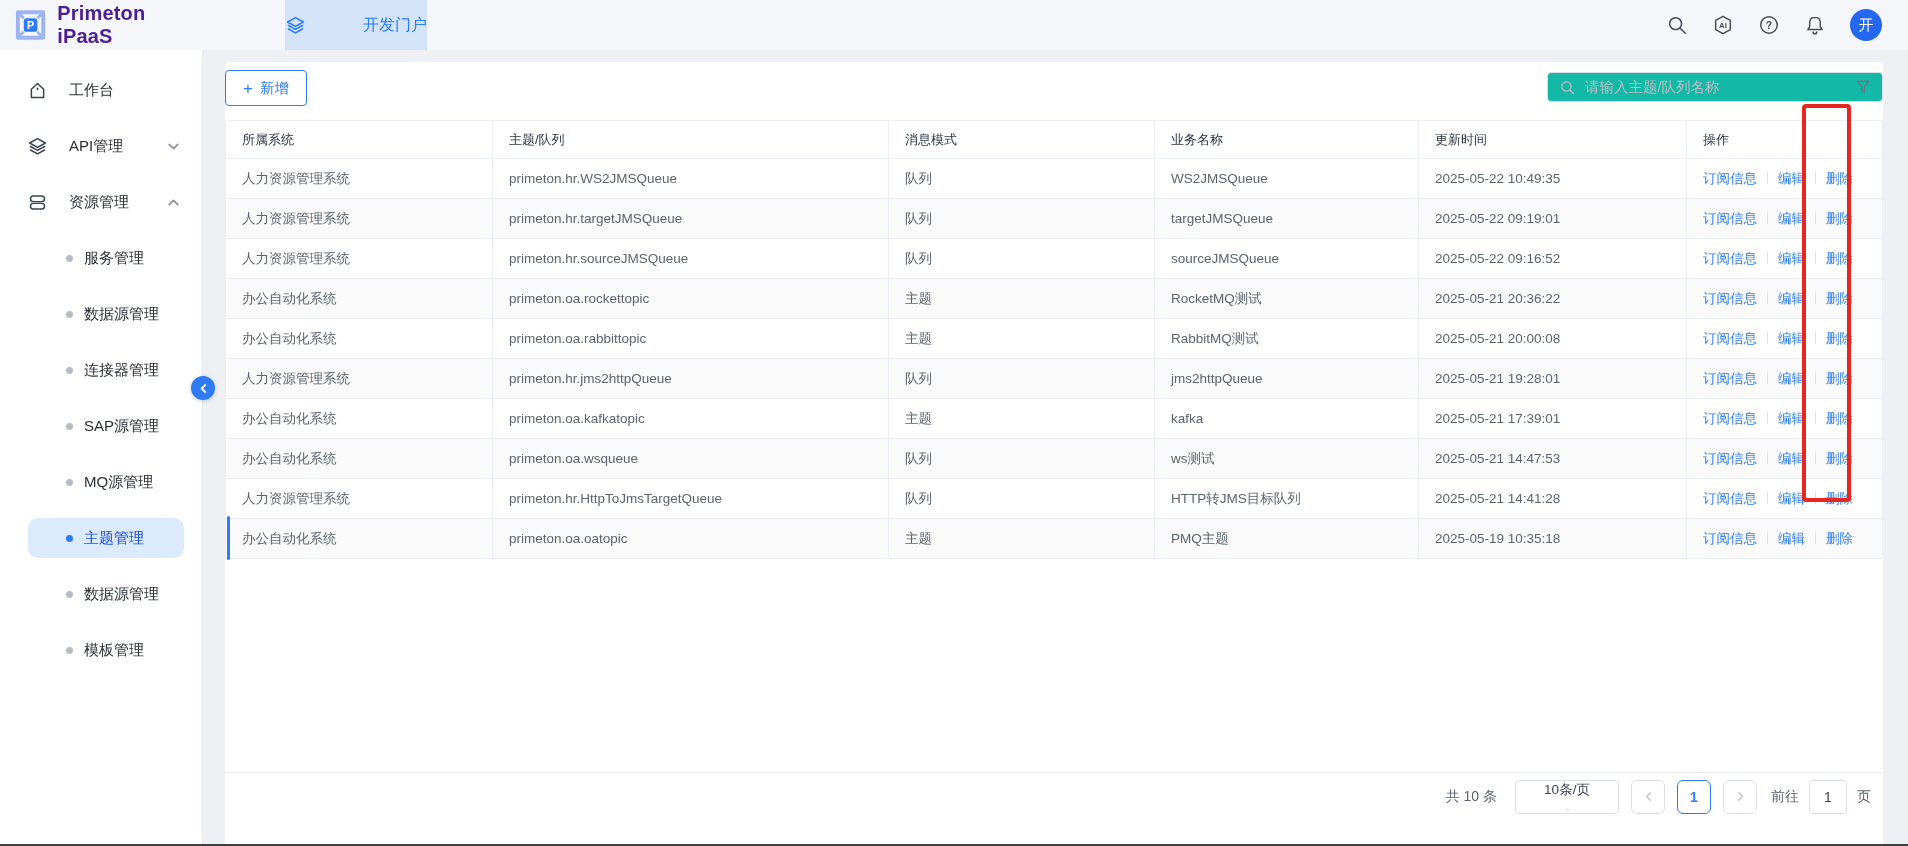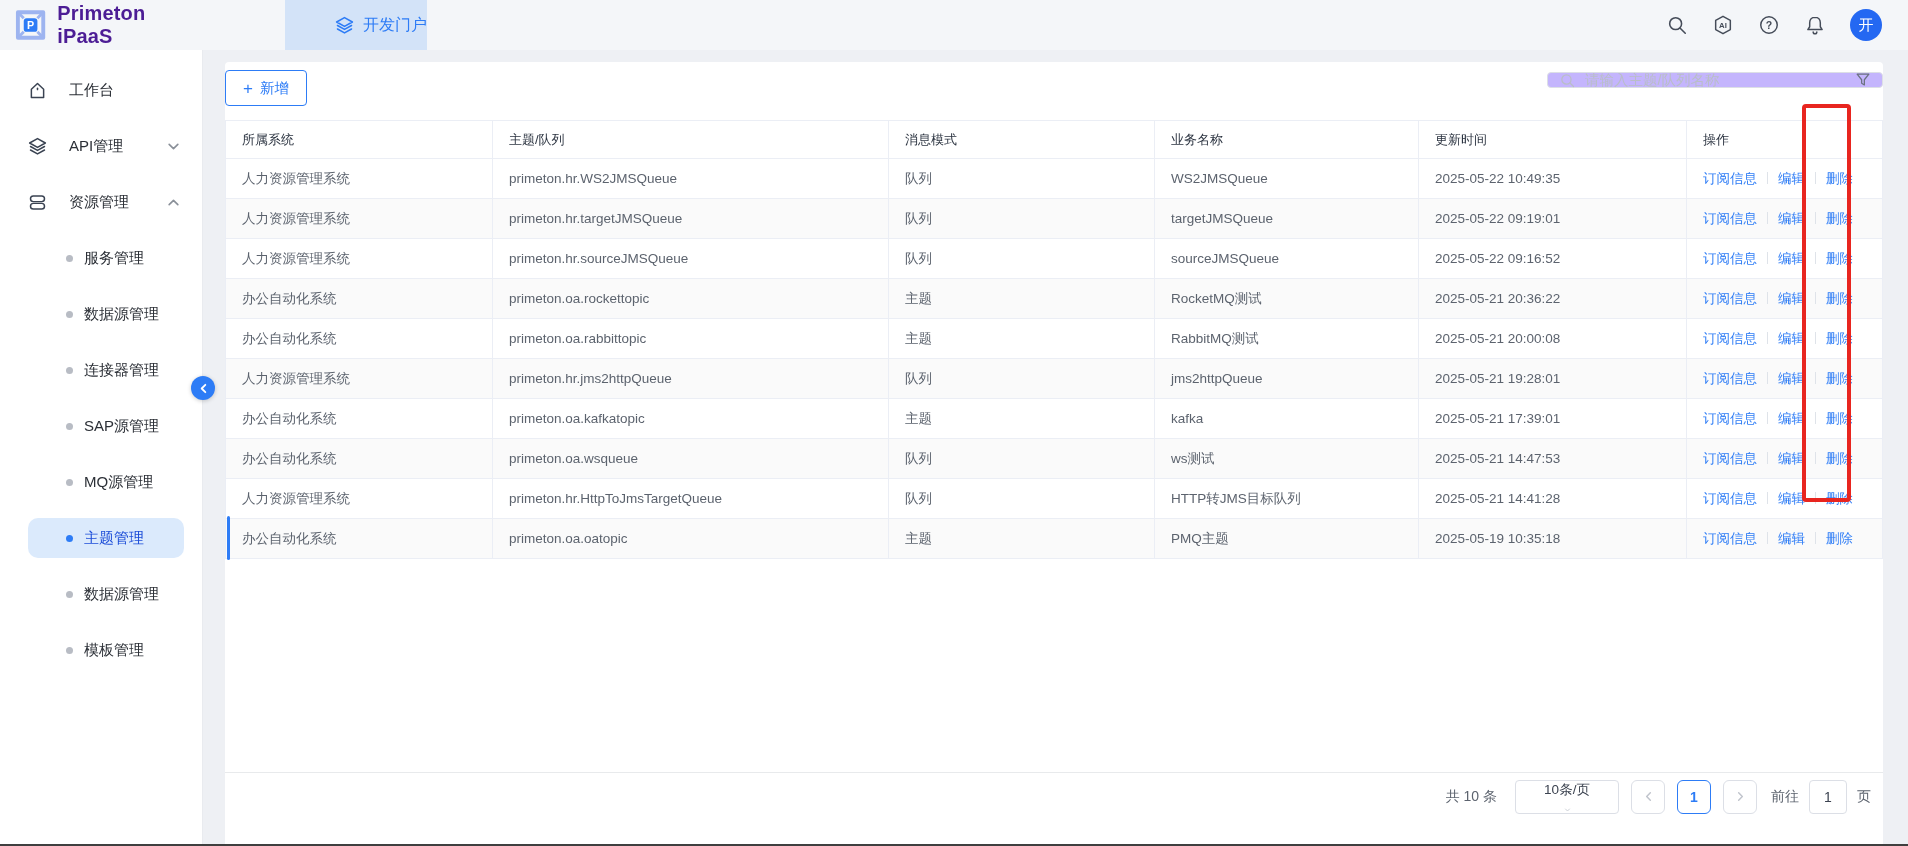--- a/index.html
+++ b/index.html
@@ -4,21 +4,21 @@
 <style>
   * { margin:0; padding:0; box-sizing:border-box; }
   html,body { width:1908px; height:846px; overflow:hidden; }
   body { font-family:"Liberation Sans","DejaVu Sans",sans-serif; background:#eef0f4; }
   .app { position:relative; width:1908px; height:846px; background:#eef0f4; }
 
   
   .header { position:absolute; top:0; left:0; right:0; height:50px; background:#f4f6f9; display:flex; align-items:stretch; z-index:5; }
   .brand { width:203px; display:flex; align-items:center; gap:10px; padding-left:14px; }
   .brand-title { font-size:20px; font-weight:bold; color:#4c1d95; letter-spacing:.2px; }
-  .top-tab { margin-left:82px; width:142px; background:#d3e3f8; color:#2d7cf6; display:flex; align-items:center; justify-content:flex-end; gap:8px; font-size:16px; cursor:pointer; }
+  .top-tab { margin-left:82px; width:142px; background:#d3e3f8; color:#2d7cf6; display:flex; align-items:center; justify-content:space-between; gap:8px; font-size:16px; cursor:pointer; }
   .header-right { margin-left:auto; display:flex; align-items:center; gap:24px; padding-right:26px; }
   .hicon { width:22px; height:22px; display:block; cursor:pointer; }
   .avatar { width:32px; height:32px; border-radius:50%; background:#2468f2; color:#fff; font-size:15px; display:flex; align-items:center; justify-content:center; cursor:pointer; }
 
   
   .sidebar { position:absolute; top:50px; left:0; width:203px; bottom:0; background:#fff; border-right:1px solid #e9ebef; padding-top:20px; z-index:4; }
   .menu-item { height:40px; margin-bottom:16px; display:flex; align-items:center; font-size:15px; color:#2b2f36; cursor:pointer; }
   .menu-item.top { padding:0 22px 0 27px; gap:21px; }
   .menu-item.top .chev { margin-left:auto; }
   .menu-item.sub { margin-left:28px; margin-right:18px; padding-left:38px; gap:11px; border-radius:10px; color:#2b2f36; position:relative; }
@@ -27,21 +27,21 @@
   .menu-item.sub.active .dot { background:#2d7cf6; }
   .micon { width:21px; height:21px; flex:0 0 auto; }
   .active-bar { position:absolute; right:0; width:3px; height:44px; background:#2d7cf6; border-radius:2px; }
   .collapse-btn { position:absolute; left:191px; top:376px; width:24px; height:24px; border-radius:50%; background:#2d7cf6; color:#fff; display:flex; align-items:center; justify-content:center; z-index:6; cursor:pointer; box-shadow:0 1px 4px rgba(0,0,0,.2); }
 
   
   .card { position:absolute; left:225px; top:62px; right:25px; bottom:0; background:#fff; border-radius:4px 4px 0 0; }
   .toolbar { display:flex; align-items:flex-start; justify-content:space-between; padding:8px 0 0 0; }
   .btn-add { height:36px; min-width:82px; border:1px solid #2d7cf6; color:#2d7cf6; background:#fff; border-radius:4px; font-size:14.5px; display:flex; align-items:center; justify-content:center; gap:7px; cursor:pointer; padding:0 16px; }
   .btn-add .plus { font-size:17px; line-height:1; }
-  .search-box { width:336px; height:16px; margin-top:2px; border:1px solid #dcdfe6; border-radius:4px; background:#c4b5fd; display:flex; align-items:center; padding:0 10px 0 11px; gap:9px; }
+  .search-box { width:336px; height:30px; margin-top:2px; border:1px solid #dcdfe6; border-radius:4px; background:#14b8a6; display:flex; align-items:center; padding:0 10px 0 11px; gap:9px; }
   .search-box input { flex:1; border:none; outline:none; font-size:14.5px; color:#333; background:transparent; font-family:inherit; }
   .search-box input::placeholder { color:#b9bec7; }
 
   
   .table-wrap { margin-top:14px; position:relative; }
   table { width:100%; border-collapse:collapse; table-layout:fixed; }
   th, td { border-bottom:1px solid #ebeef5; border-right:1px solid #ebeef5; text-align:left; padding:0 16px; white-space:nowrap; overflow:hidden; }
   th:last-child, td:last-child { border-right:none; }
   table { border:1px solid #ebeef5; }
   thead th { height:38px; font-size:13px; font-weight:500; color:#2b3340; background:#fff; }

